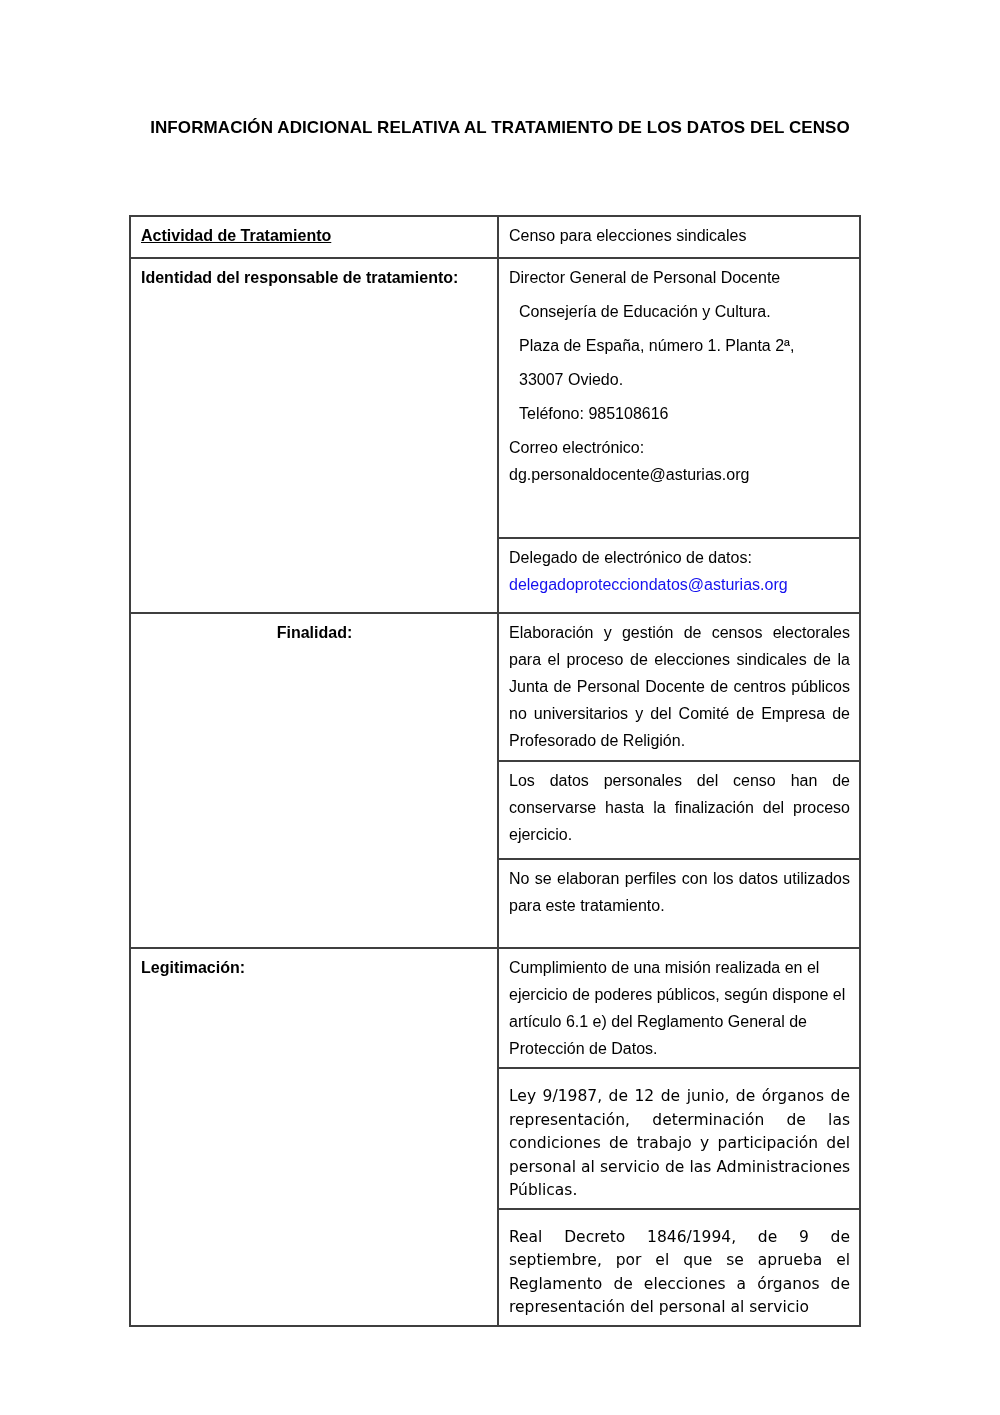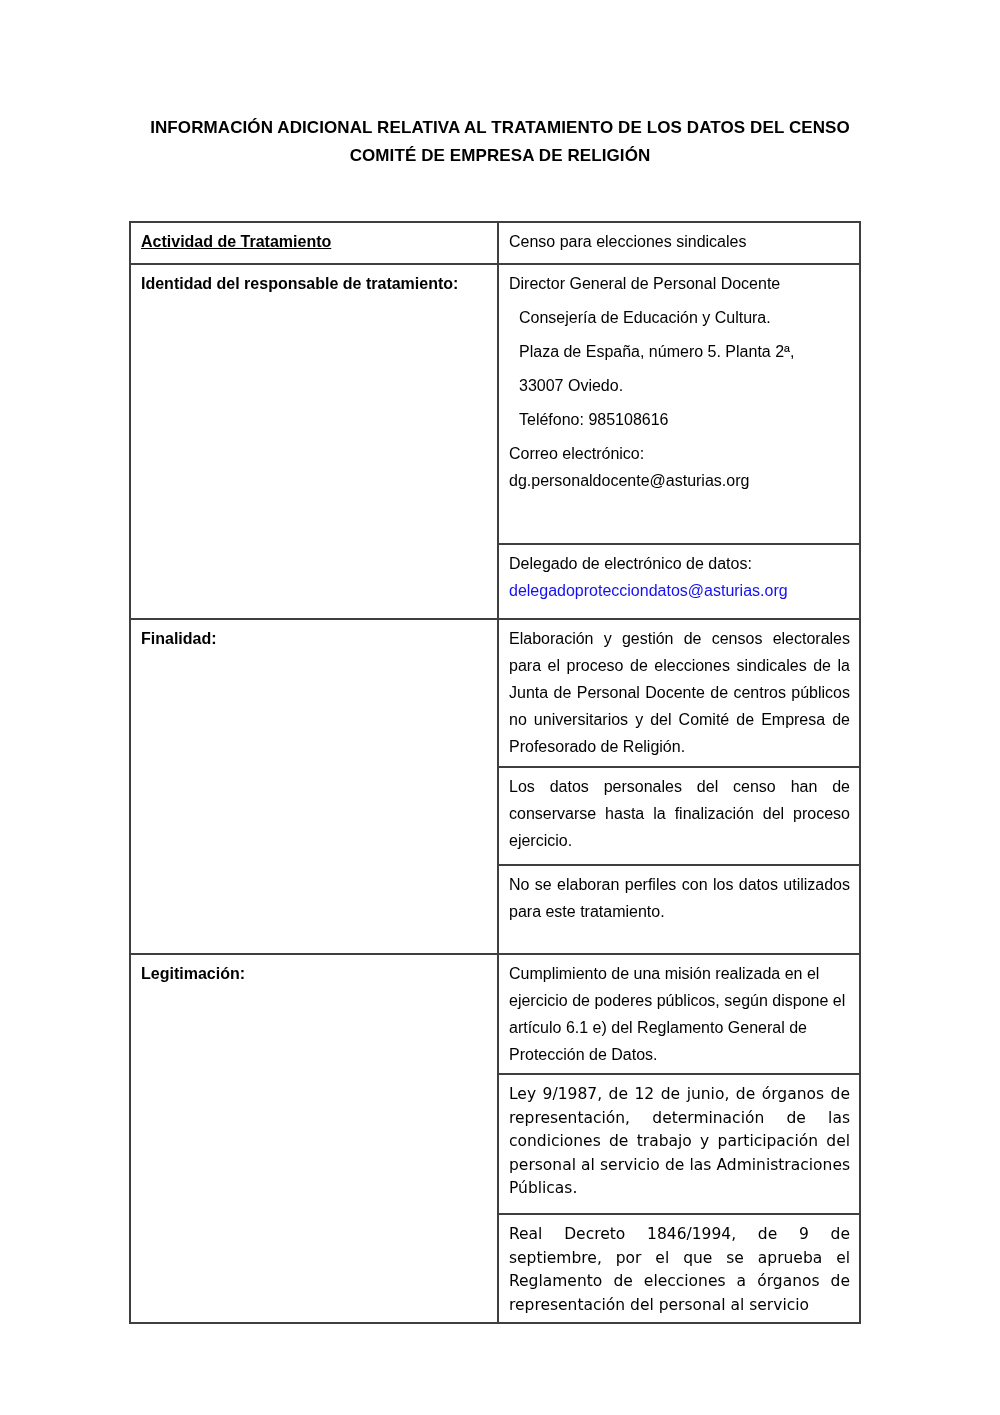--- a/index.html
+++ b/index.html
@@ -25,21 +25,21 @@
     left: 0;
     width: 1000px;
     text-align: center;
     font-weight: bold;
     font-size: 17px;
     line-height: 28px;
     letter-spacing: 0.1px;
   }
   table.info-table {
     position: absolute;
-    top: 221px;
+    top: 215px;
     left: 129px;
     width: 730px;
     border-collapse: collapse;
     table-layout: fixed;
   }
   col.c-label { width: 368px; }
   col.c-value { width: 362px; }
   .info-table td {
     border: 2px solid var(--border);
     vertical-align: top;
@@ -54,42 +54,41 @@
   .para.indent { padding-left: 10px; }
   .email-link {
     color: var(--link);
     cursor: pointer;
     word-break: break-all;
   }
   
   tr.r-activity    td { height: 42px; }
   tr.r-controller  td { height: 280px; }
   tr.r-dpo         td { height: 75px; }
-  tr.r-purpose-1   td { height: 148px; }
+  tr.r-purpose-1   td { height: 148px; text-align: center; }
   tr.r-purpose-2   td { height: 98px; }
   tr.r-purpose-3   td { height: 89px; }
   tr.r-legit-1     td { height: 116px; }
   tr.r-legit-2     td { height: 140px; }
   tr.r-legit-3     td { height: 86px; }
   
   td.alt-font {
     font-family: "DejaVu Sans", sans-serif;
     font-size: 15.5px;
     line-height: 23.5px;
-    padding-top: 8px;
+    padding-top: 16px;
   }
 </style>
 </head>
 <body>
 
 <div class="page">
 
   <div class="doc-title">
     <div>INFORMACIÓN ADICIONAL RELATIVA AL TRATAMIENTO DE LOS DATOS DEL CENSO</div>
-    <div>COMITÉ DE EMPRESA DE RELIGIÓN</div>
   </div>
 
   <table class="info-table">
     <colgroup>
         <col class="c-label">
         <col class="c-value">
       </colgroup>
 
     <tbody>
         <tr class="r-activity">
@@ -99,21 +98,21 @@
       <td class="value-cell">Censo para elecciones sindicales</td>
     </tr>
 
     <tr class="r-controller">
       <td class="label-cell" rowspan="2">
         <span>Identidad del responsable de tratamiento:</span>
       </td>
       <td class="value-cell">
         <div class="para">Director General de Personal Docente</div>
         <div class="para indent">Consejería de Educación y Cultura.</div>
-        <div class="para indent">Plaza de España, número 5. Planta 2ª,</div>
+        <div class="para indent">Plaza de España, número 1. Planta 2ª,</div>
         <div class="para indent">33007 Oviedo.</div>
         <div class="para indent">Teléfono: 985108616</div>
         <div>Correo electrónico:</div>
         <div>dg.personaldocente@asturias.org</div>
       </td>
     </tr>
 
     <tr class="r-dpo">
       <td class="value-cell">
         <div>Delegado de electrónico de datos:</div>

